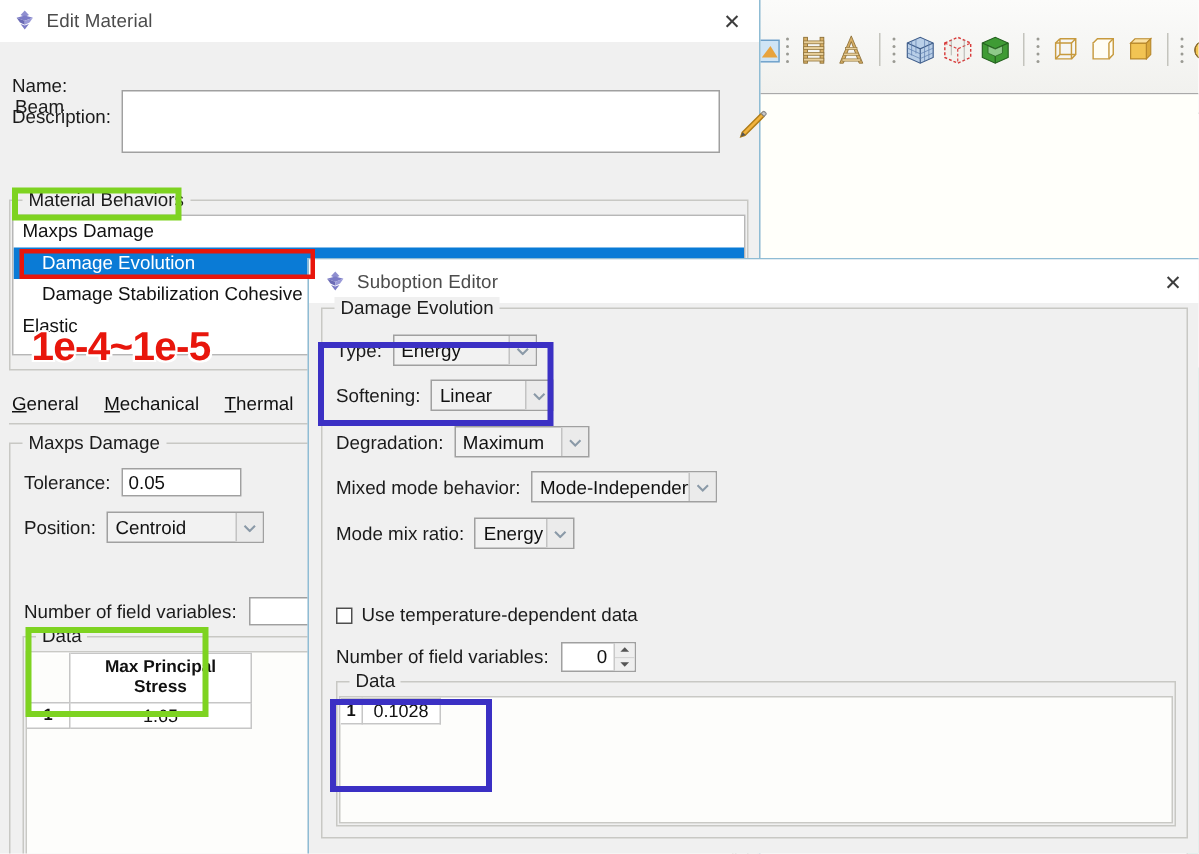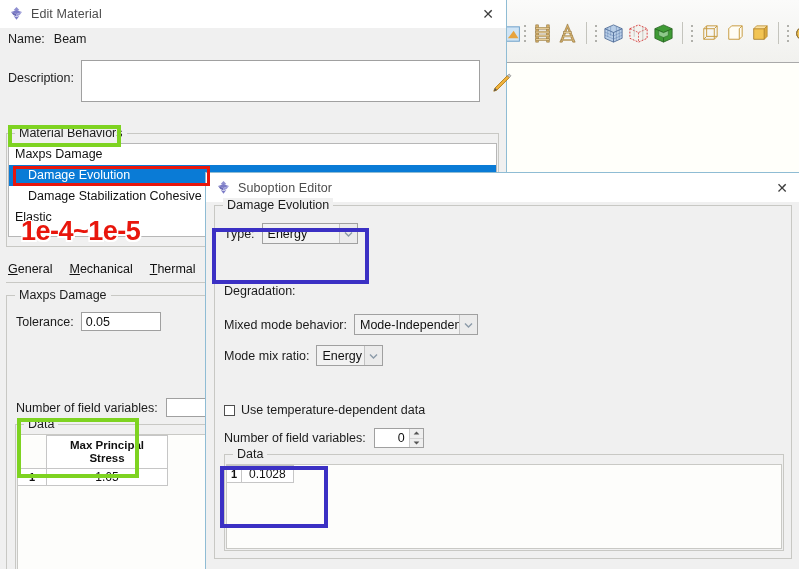--- a/index.html
+++ b/index.html
@@ -75,21 +75,21 @@
   #editMaterial {
     left:-1px; top:-1px; width:507px; height:571px;
     border-top:none; border-left:none;
     background:#f0f0f0;
   }
   #editMaterial .win-title { height:29px;align-items:center; }
   .em-body { position:relative; padding:0; }
   .row { display:flex; align-items:center; }
   .lbl { font-size:12.5px; color:#1b1b1b; }
 
-  .nameRow { position:absolute; left:9px; top:4px; }
+  .nameRow { position:absolute; left:9px; top:22px;flex-direction:column; }
   .nameRow .lbl { margin-right:9px; }
   .descRow { position:absolute; left:9px; top:32px; display:flex; align-items:flex-start; }
   .desc-box {
     width:397px; height:40px; background:#fff;
     border:1px solid #a0a0a0; margin-left:7px;
   }
   .pencil { margin-left:10px; margin-top:12px; width:23px;height:23px; }
 
   
   .grp { position:absolute; border:1px solid #c8c8c4; }
@@ -354,20 +354,31 @@
       <div class="tabs-line"></div>
 
       <div class="grp" id="maxpsGroup">
         <span class="grp-ttl">Maxps Damage</span>
 
         <div style="position:absolute; left:9px; top:16px;" class="row">
           <span class="field-lbl" style="margin-right:7px;">Tolerance:</span>
           <span class="txtbox" style="width:80px;">0.05</span>
         </div>
 
+        <div style="position:absolute; left:9px; top:45px;" class="row">
+          <span class="field-lbl" style="margin-right:7px;">Position:</span>
+          <span class="combo" style="width:105px;">
+            <span class="cv">Centroid</span>
+            <span class="arrow">
+              <svg width="9" height="6" viewBox="0 0 9 6">
+                  <path d="M1 1.5 L4.5 5 L8 1.5" fill="none" stroke="#8b9aa8" stroke-width="1.4"></path>
+                </svg>
+            </span>
+          </span>
+        </div>
 
 
         <div style="position:absolute; left:9px; top:102px;" class="row">
           <span class="field-lbl" style="margin-right:8px;">Number of field variables:</span>
           <span class="txtbox" style="width:52px; text-align:right;">0</span>
         </div>
 
         <div class="grp" style="left:8px; top:128px; width:474px; height:158px;">
           <span class="grp-ttl">Data</span>
           <div style="position:absolute; left:1px; top:9px; width:472px; height:148px; background:#fdfdfb; border:1px solid #c9c9c5; box-sizing:border-box; overflow:hidden;">
@@ -413,23 +424,42 @@
         <span class="combo" style="width:96px;">
           <span class="cv">Energy</span>
           <span class="arrow">
             <svg width="9" height="6" viewBox="0 0 9 6">
                 <path d="M1 1.5 L4.5 5 L8 1.5" fill="none" stroke="#8b9aa8" stroke-width="1.4"></path>
               </svg>
           </span>
         </span>
       </div>
 
+      <div style="position:absolute; left:9px; top:47px;" class="row">
+        <span class="field-lbl" style="margin-right:7px;">Softening:</span>
+        <span class="combo" style="width:82px;">
+          <span class="cv">Linear</span>
+          <span class="arrow">
+            <svg width="9" height="6" viewBox="0 0 9 6">
+                <path d="M1 1.5 L4.5 5 L8 1.5" fill="none" stroke="#8b9aa8" stroke-width="1.4"></path>
+              </svg>
+          </span>
+        </span>
+      </div>
 
       <div style="position:absolute; left:9px; top:78px;" class="row">
         <span class="field-lbl" style="margin-right:7px;">Degradation:</span>
+        <span class="combo" style="width:90px;">
+          <span class="cv">Maximum</span>
+          <span class="arrow">
+            <svg width="9" height="6" viewBox="0 0 9 6">
+                <path d="M1 1.5 L4.5 5 L8 1.5" fill="none" stroke="#8b9aa8" stroke-width="1.4"></path>
+              </svg>
+          </span>
+        </span>
       </div>
 
       <div style="position:absolute; left:9px; top:108px;text-align:center;" class="row">
         <span class="field-lbl" style="margin-right:7px;">Mixed mode behavior:</span>
         <span class="combo" style="width:124px;">
           <span class="cv">Mode-Independent</span>
           <span class="arrow">
             <svg width="9" height="6" viewBox="0 0 9 6">
                 <path d="M1 1.5 L4.5 5 L8 1.5" fill="none" stroke="#8b9aa8" stroke-width="1.4"></path>
               </svg>

